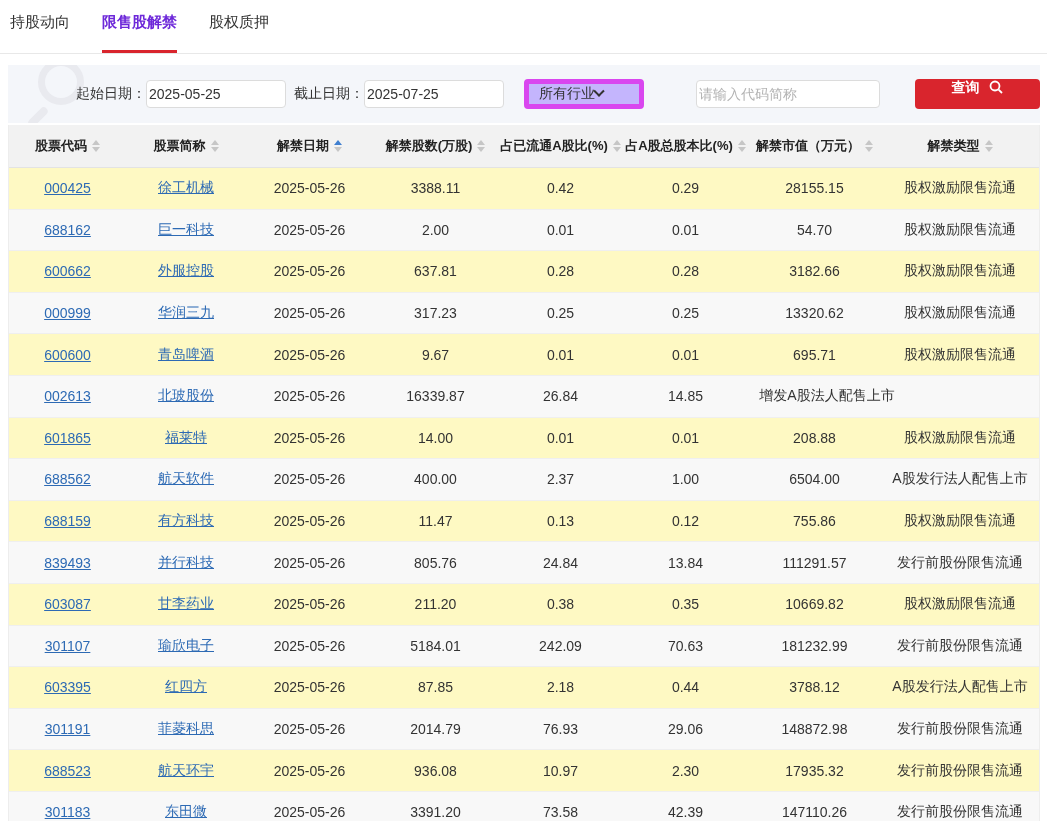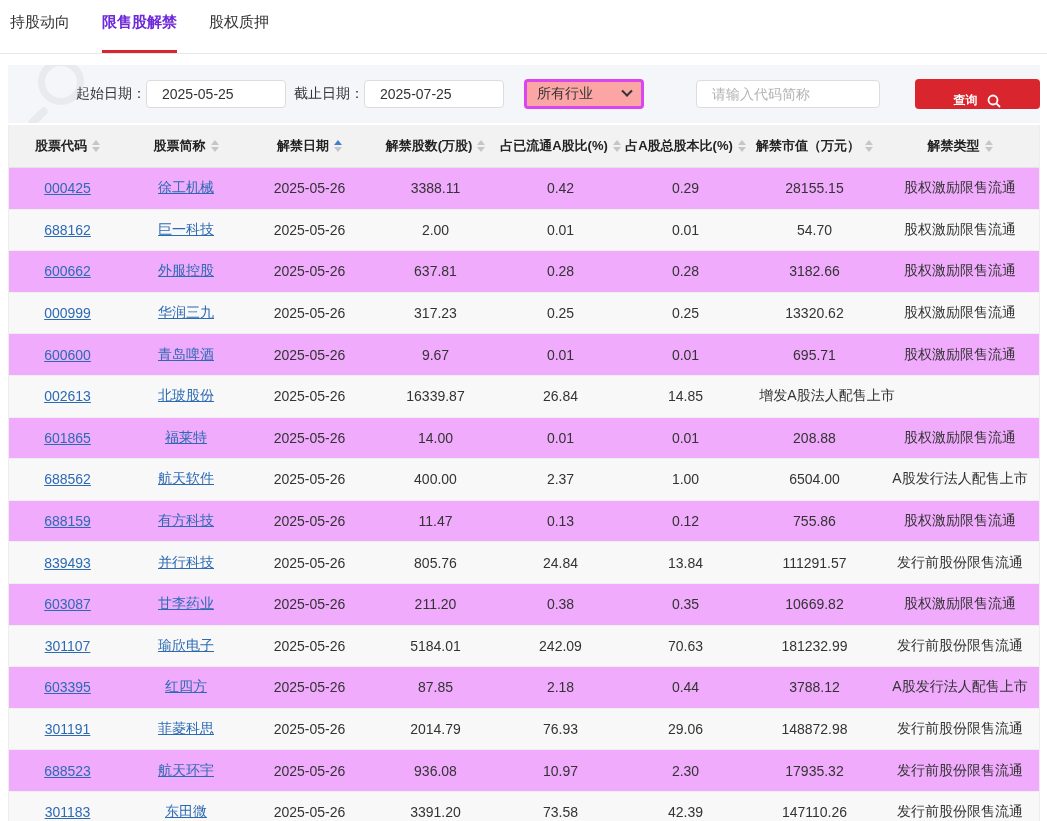--- a/index.html
+++ b/index.html
@@ -31,40 +31,40 @@
     position: absolute; left: 30px; top: -6px; width: 46px; height: 46px;
     border: 7px solid #e9eaef; border-radius: 50%;
   }
   .wm-handle {
     position: absolute; left: 26px; top: 40px; width: 8px; height: 24px;
     background: #e9eaef; transform: rotate(45deg); border-radius: 4px;
   }
   .f-label { font-size: 14px; color: #333; white-space: nowrap; position: relative; z-index: 1; }
   .f-input {
     width: 140px; height: 28px; border: 1px solid #dcdcdc; border-radius: 4px;
-    background: #fff; font-size: 14px; color: #333; padding: 0 15px;
+    background: #fff; font-size: 14px; color: #333; padding: 0 2px;
     font-family: inherit; position: relative; z-index: 1;
   }
   .f-input::placeholder { color: #b3b3b3; }
   .gap8  { width: 8px; }  .gap20 { width: 20px; }
   .gap24 { width: 24px; } .gap35 { width: 35px; }
   .f-select {
-    width: 120px; height: 30px; border: 3px solid #d946ef; border-radius: 4px;
-    background: #fca5a5; display: flex; align-items: center; justify-content: space-between;
+    width: 120px; height: 30px; border: 5px solid #d946ef; border-radius: 4px;
+    background: #c4b5fd; display: flex; align-items: center; justify-content: flex-start;
     padding: 0 10px; font-size: 14px; cursor: pointer; position: relative; z-index: 1;
   }
   .chevron {
     width: 8px; height: 8px; border-right: 2px solid #333; border-bottom: 2px solid #333;
     transform: rotate(45deg) translate(-2px,-2px);
   }
   .search-field { width: 184px; margin-left: 28px; }
   .query-btn {
     width: 125px; height: 30px; background: #d9252d; border: none; border-radius: 4px;
-    color: #fff; font-size: 12px; font-weight: bold; cursor: pointer;
-    display: flex; align-items: flex-end; justify-content: center; gap: 8px;
+    color: #fff; font-size: 14px; font-weight: bold; cursor: pointer;
+    display: flex; align-items: flex-start; justify-content: center; gap: 8px;
     font-family: inherit; position: relative; z-index: 1;
   }
 
   
   .table {
     margin: 0 7px 0 8px; border-left: 1px solid #ededed; border-right: 1px solid #ededed;
   }
   .thead {
     display: flex; background: #f2f2f2; min-height: 43px; align-items: stretch;
     border-bottom: 1px solid #e3e3e3;
@@ -73,21 +73,21 @@
     display: flex; align-items: center; justify-content: center;
     font-size: 13px; font-weight: bold; color: #222; text-align: center;
     line-height: 1.3; padding: 4px 2px; cursor: pointer;
   }
   .sort { display: inline-flex; flex-direction: column; margin-left: 5px; }
   .caret { width: 0; height: 0; border-left: 4px solid transparent; border-right: 4px solid transparent; }
   .caret.up   { border-bottom: 5px solid #c6c6c6; margin-bottom: 2px; }
   .caret.down { border-top:    5px solid #c6c6c6; }
   .caret.up.active   { border-bottom-color: #3f7fd0; }
   .tr {
-    display: flex; height: 41.6px; align-items: center; background: #f0abfc;
+    display: flex; height: 41.6px; align-items: center; background: #fef9c3;
     border-bottom: 1px solid #efefef;
   }
   .tr.stripe { background: #f8f8f8; }
   .td {
     font-size: 14px; color: #333; text-align: center;
     display: flex; align-items: center; justify-content: center; height: 100%;
   }
   .td a { color: #2d6ab4; text-decoration: underline; cursor: pointer; }
   .w0 { width: 117px; text-align: center; } .w1 { width: 120px; } .w2 { width: 127px; }
   .w3 { width: 125px; } .w4 { width: 125px; } .w5 { width: 125px; }

